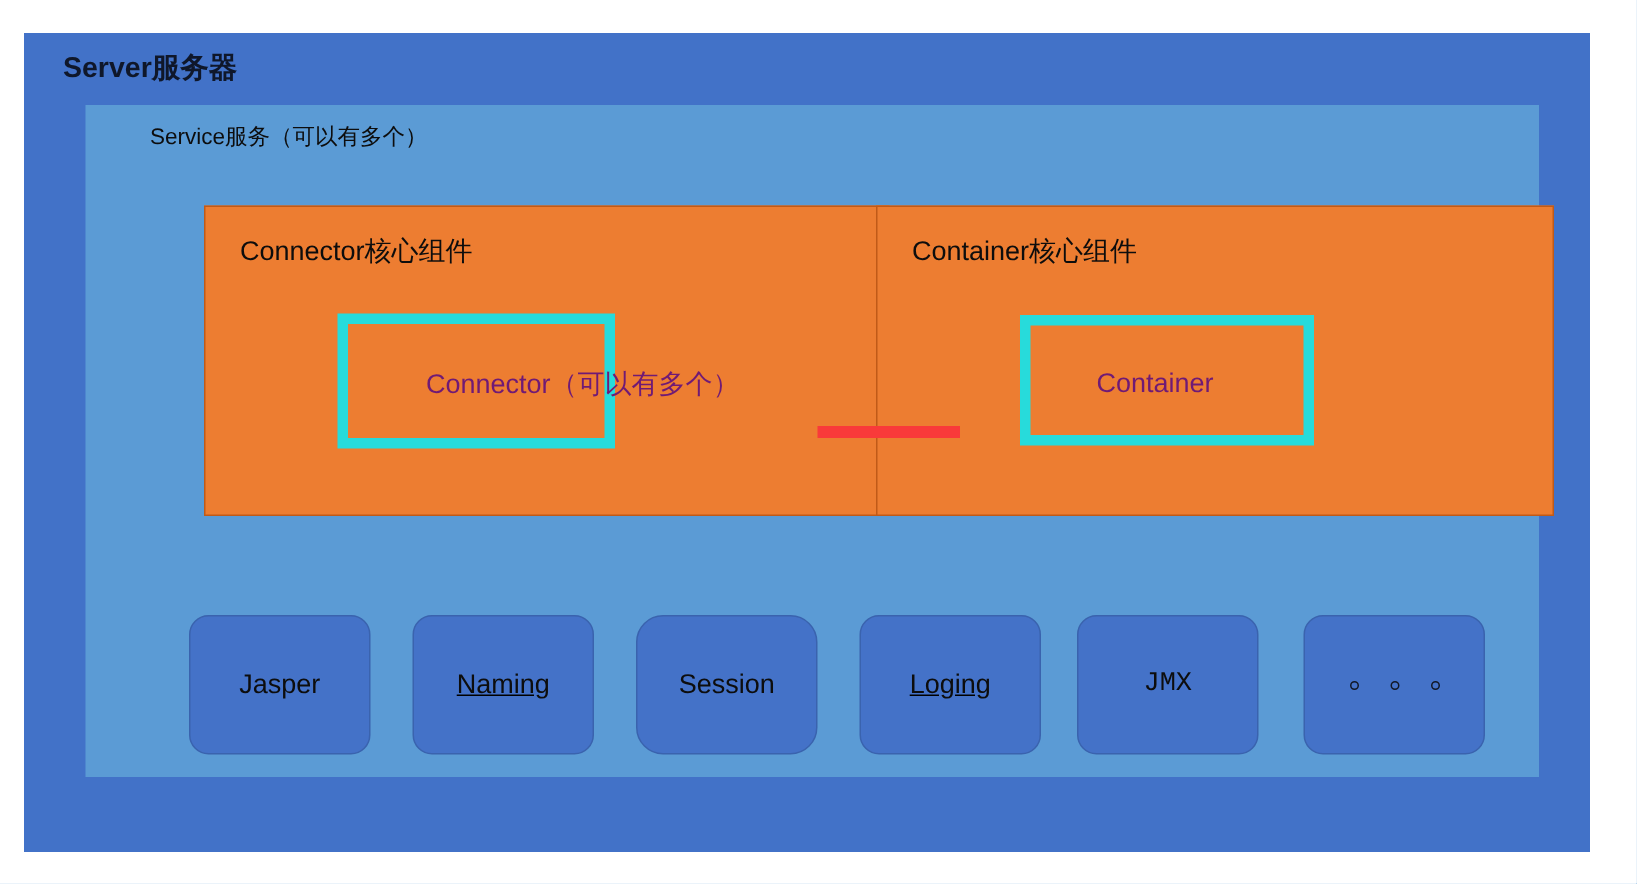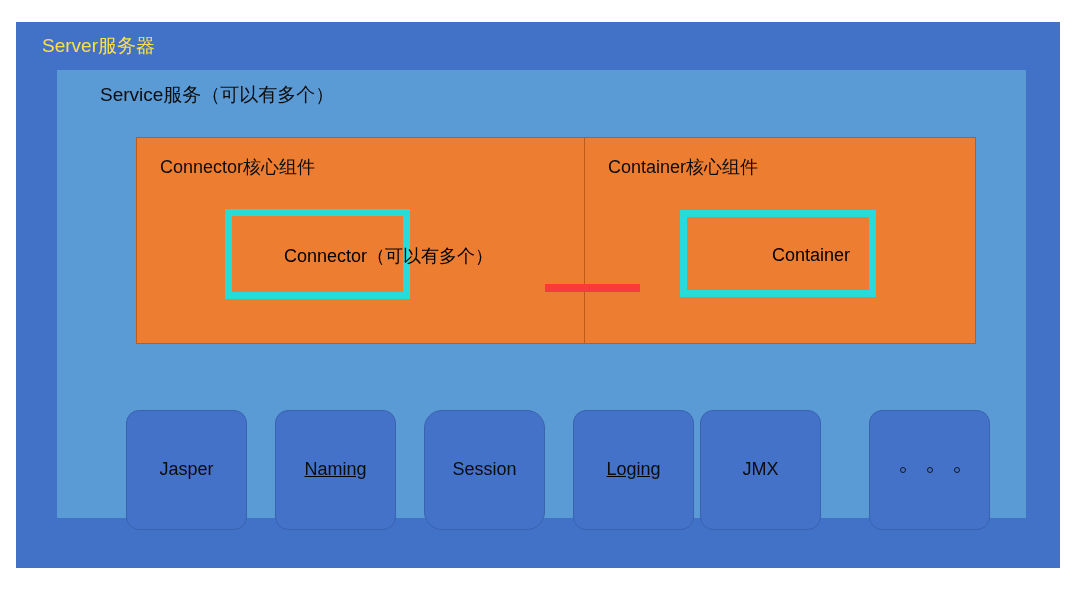--- a/index.html
+++ b/index.html
@@ -32,40 +32,41 @@
     width: 1044px;
     height: 546px;
     background: #4272C8;
     box-sizing: border-box;
   }
   .server-label {
     position: absolute;
     left: 26px;
     top: 12px;
     font-size: 19px;
-    color: #fde047;
-    white-space: nowrap;
-    line-height: 1.25;
+    color: #0f172a;
+    white-space: nowrap;
+    line-height: 1.25;
+    font-weight: bold;
   }
 
   
   .service-box {
     position: absolute;
     left: 41px;
     top: 48px;
     width: 969px;
     height: 448px;
     background: #5B9BD5;
     box-sizing: border-box;
   }
   .service-label {
     position: absolute;
     left: 43px;
     top: 13px;
-    font-size: 19px;
+    font-size: 15px;
     color: #0d0d0d;
     white-space: nowrap;
     line-height: 1.25;
   }
 
   
   .core-panel {
     position: absolute;
     background: #ED7D31;
     border: 1px solid #C05A18;
@@ -73,21 +74,21 @@
   }
   .core-panel.connector-panel {
     left: 79px;
     top: 67px;
     width: 457px;
     height: 207px;
   }
   .core-panel.container-panel {
     left: 527px;
     top: 67px;
-    width: 392px;
+    width: 452px;
     height: 207px;
   }
   .core-label {
     position: absolute;
     left: 23px;
     top: 18px;
     font-size: 18px;
     color: #0d0d0d;
     white-space: nowrap;
     line-height: 1.25;
@@ -108,33 +109,32 @@
   }
   .cyan-box.container-inner {
     left: 95px;
     top: 72px;
     width: 196px;
     height: 87px;
   }
   .cyan-text {
     position: absolute;
     font-size: 18px;
-    color: #000000;
+    color: #701a75;
     white-space: nowrap;
     line-height: 1.25;
   }
   
   .cyan-text.connector-text {
     left: 147px;
     top: 107px;
   }
   .cyan-text.container-text {
     left: 146px;
     top: 106px;
-    margin-left: 41px;
   }
 
   
   .red-link {
     position: absolute;
     left: 488px;
     top: 214px;
     width: 95px;
     height: 8px;
     background: #F93A3A;
@@ -143,21 +143,21 @@
   
   .modules-row {
     position: absolute;
     left: 69px;
     top: 340px;
   }
   .module-box {
     position: absolute;
     top: 0;
     width: 121px;
-    height: 120px;
+    height: 93px;
     background: #4472C8;
     border: 1px solid #3A63AE;
     border-radius: 13px;
     box-sizing: border-box;
     display: flex;
     align-items: center;
     justify-content: center;
   }
   .module-label {
     font-size: 18px;
@@ -215,21 +215,21 @@
         </div>
 
         <div class="module-box" style="left:298px;border-radius:18px;">
           <span class="module-label">Session</span>
         </div>
 
         <div class="module-box" style="left:447px;text-decoration:underline;">
           <span class="module-label">Loging</span>
         </div>
 
-        <div class="module-box" style="left:574px;">
+        <div class="module-box" style="left:592px;font-family:Liberation Mono, monospace;">
           <span class="module-label">JMX</span>
         </div>
 
         <div class="module-box" style="left:743px;">
           <span class="dots-group">
             <span class="dot"></span>
             <span class="dot"></span>
             <span class="dot"></span>
           </span>
         </div>

